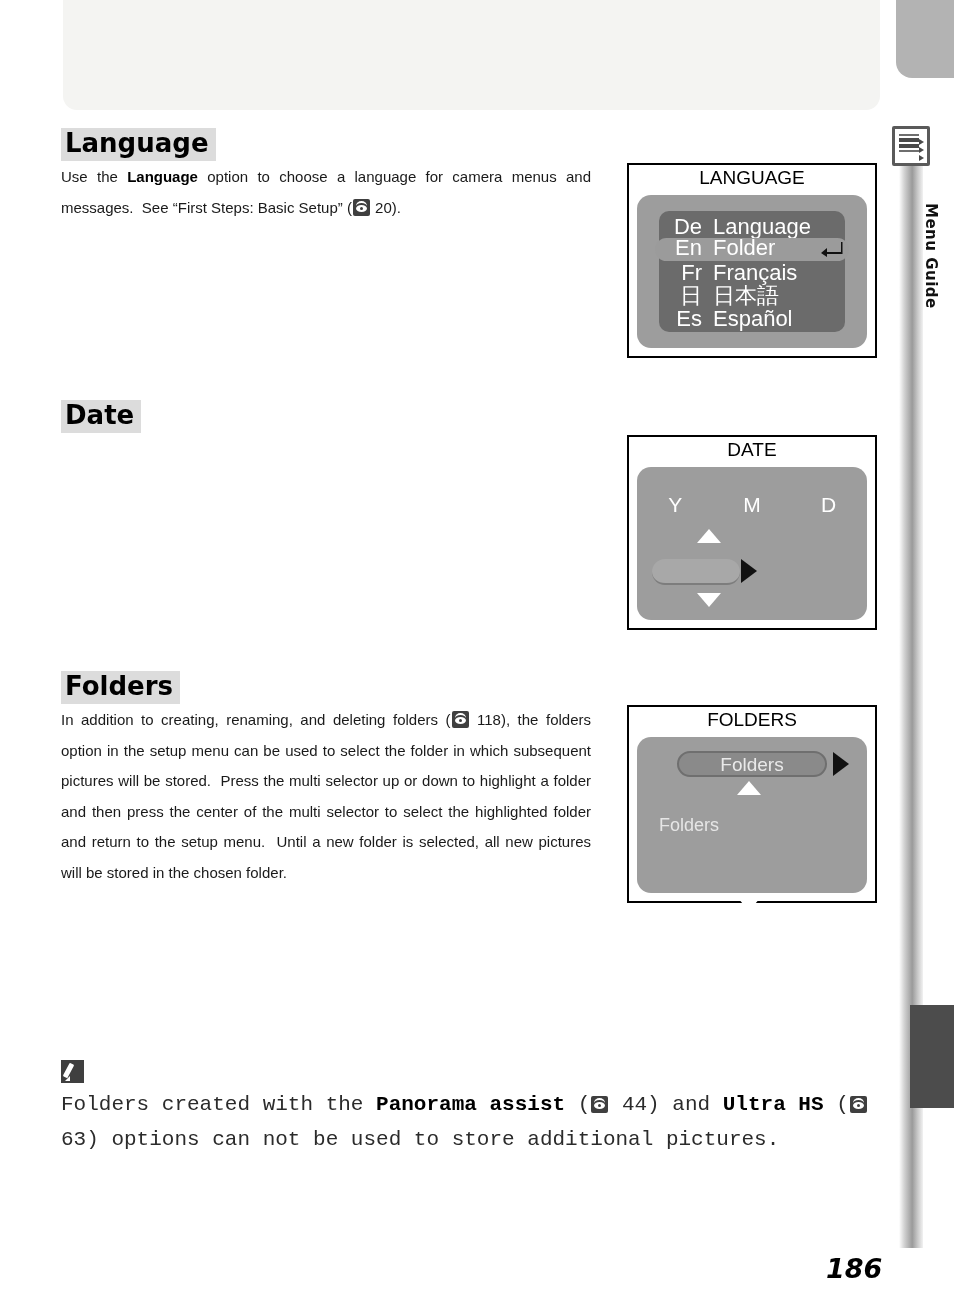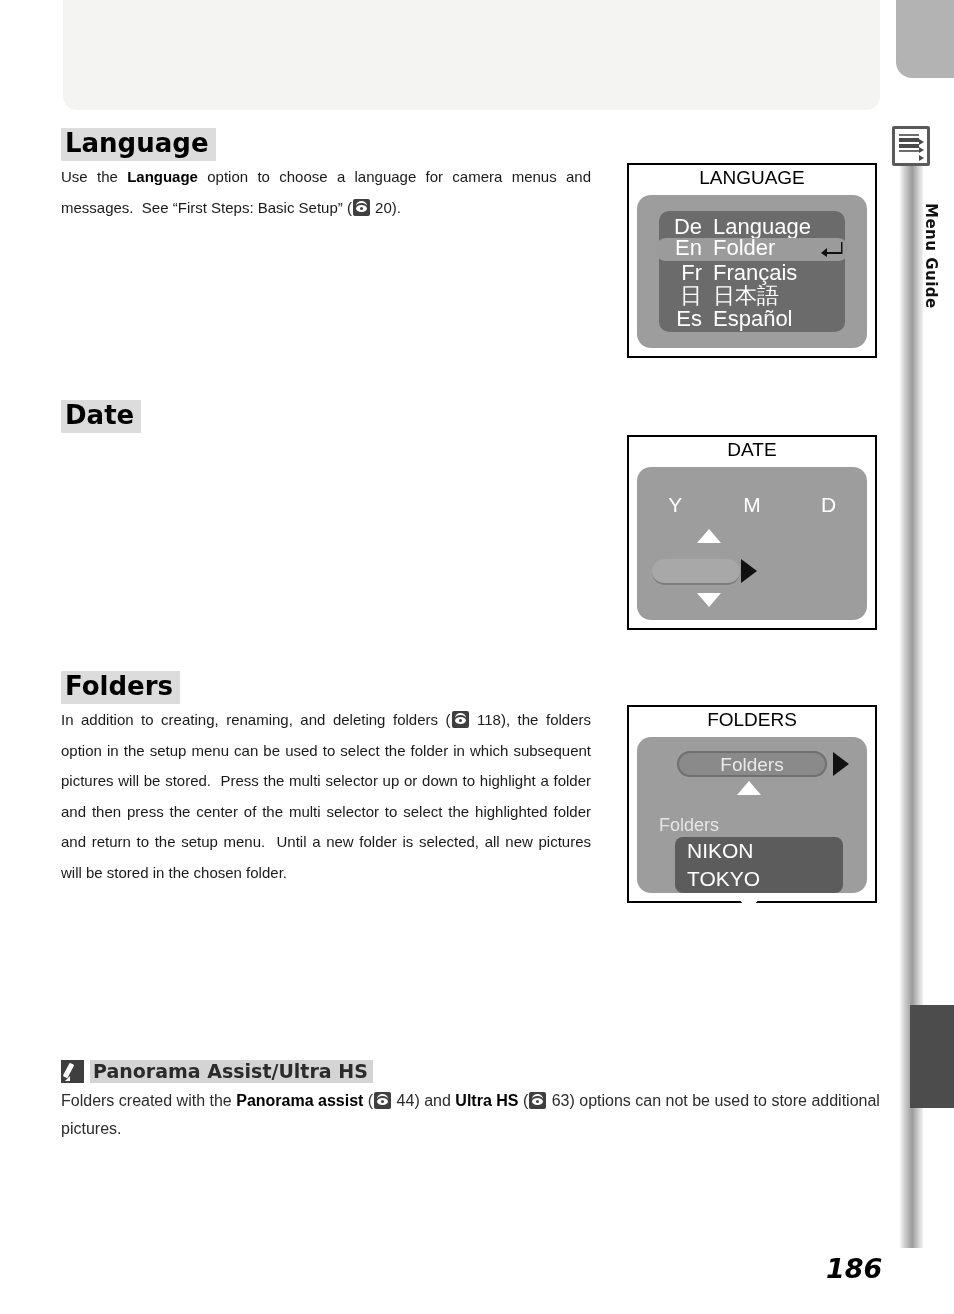--- a/index.html
+++ b/index.html
@@ -192,22 +192,22 @@
   }
   .loupe-icon::before{
     content:""; position:absolute; left:3px; top:3px; width:11px; height:11px;
     border:2px solid #fff; border-radius:50%;
   }
   .loupe-icon::after{
     content:""; position:absolute; left:12px; top:12px; width:9px; height:4px;
     background:#fff; transform:rotate(42deg); border-radius:1px;
   }
   .note-body {
-    font-size:16px; line-height:28px; color:#2b2b2b;
-    font-family:Liberation Sans, sans-serif;
+    font-size:21px; line-height:35px; color:#2b2b2b;
+    font-family:Liberation Mono, monospace;
   }
   .note-body b { font-weight:bold; color:#000; }
 
   .page-number {
     position:absolute; left:826px; top:1253px;
     font-size:27px; font-weight:bold; font-style:italic; color:#000;
     font-family:"DejaVu Sans", sans-serif;
   }
 </style>
 </head>
@@ -291,32 +291,27 @@
   <div class="sec-heading" style="top:671px">Folders</div>
   <div class="body-col" style="top:705px">In addition to creating, renaming, and deleting folders (<span class="reficon"><i></i></span> 118), the folders option in the setup menu can be used to select the folder in which subsequent pictures will be stored.&nbsp; Press the multi selector up or down to highlight a folder and then press the center of the multi selector to select the highlighted folder and return to the setup menu.&nbsp; Until a new folder is selected, all new pictures will be stored in the chosen folder.</div>
 
   <div class="lcd" style="left:627px; top:705px; width:250px; height:198px;">
     <div class="lcd-title">FOLDERS</div>
     <div class="lcd-body">
       <div class="fold-pill">Folders</div>
       <div class="tri-right" style="left:196px; top:15px"></div>
       <div class="tri-up" style="left:100px; top:44px"></div>
       <div class="fold-label">Folders</div>
-      <div class="fold-box">
-        <div>NIKON</div>
-        <div>TOKYO</div>
-      </div>
       <div class="tri-down" style="left:100px; top:160px"></div>
     </div>
   </div>
 
   <div class="note" style="top:1060px">
     <div class="note-head">
       <div class="note-icon pencil-icon"></div>
-      <div class="nh-text">Panorama Assist/Ultra HS</div>
     </div>
     <div class="note-body">Folders created with the <b>Panorama assist</b> (<span class="reficon"><i></i></span> 44) and <b>Ultra HS</b> (<span class="reficon"><i></i></span> 63) options can not be used to store additional pictures.</div>
   </div>
 
 
   <div class="page-number">186</div>
 
 </div>
 
 </body></html>

